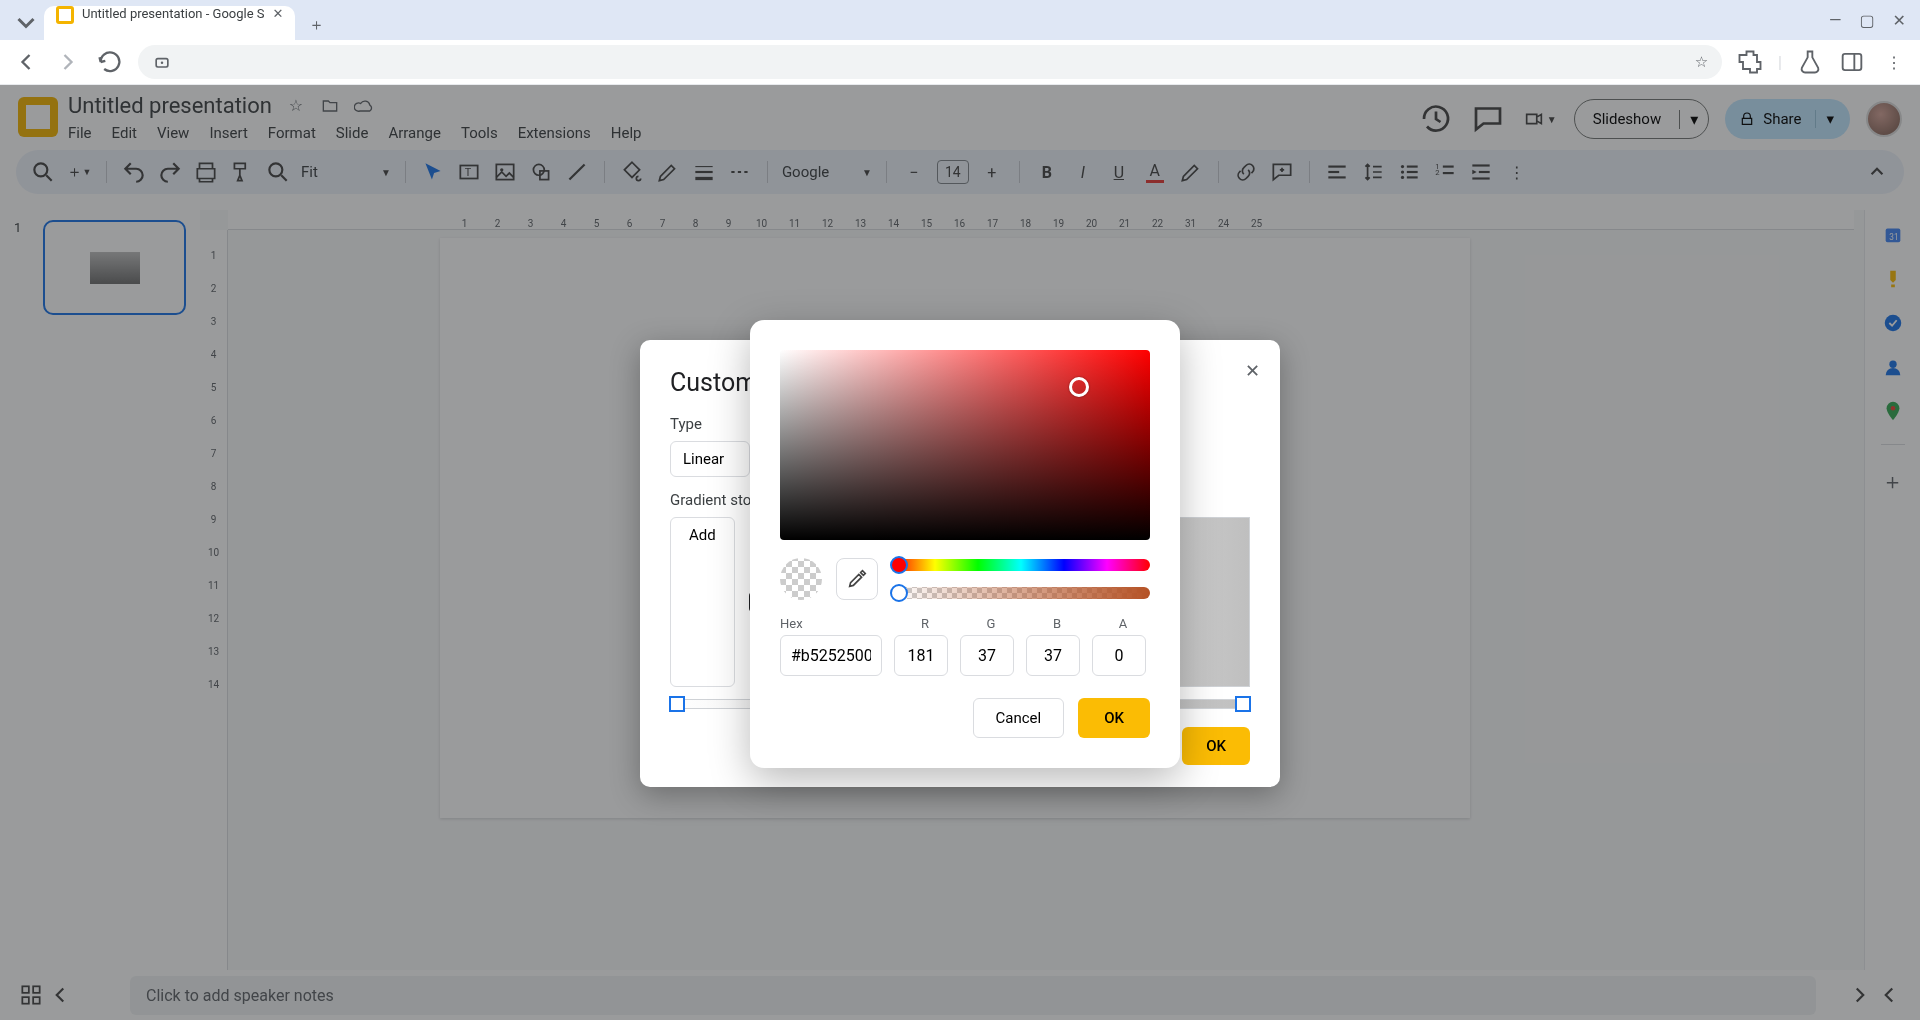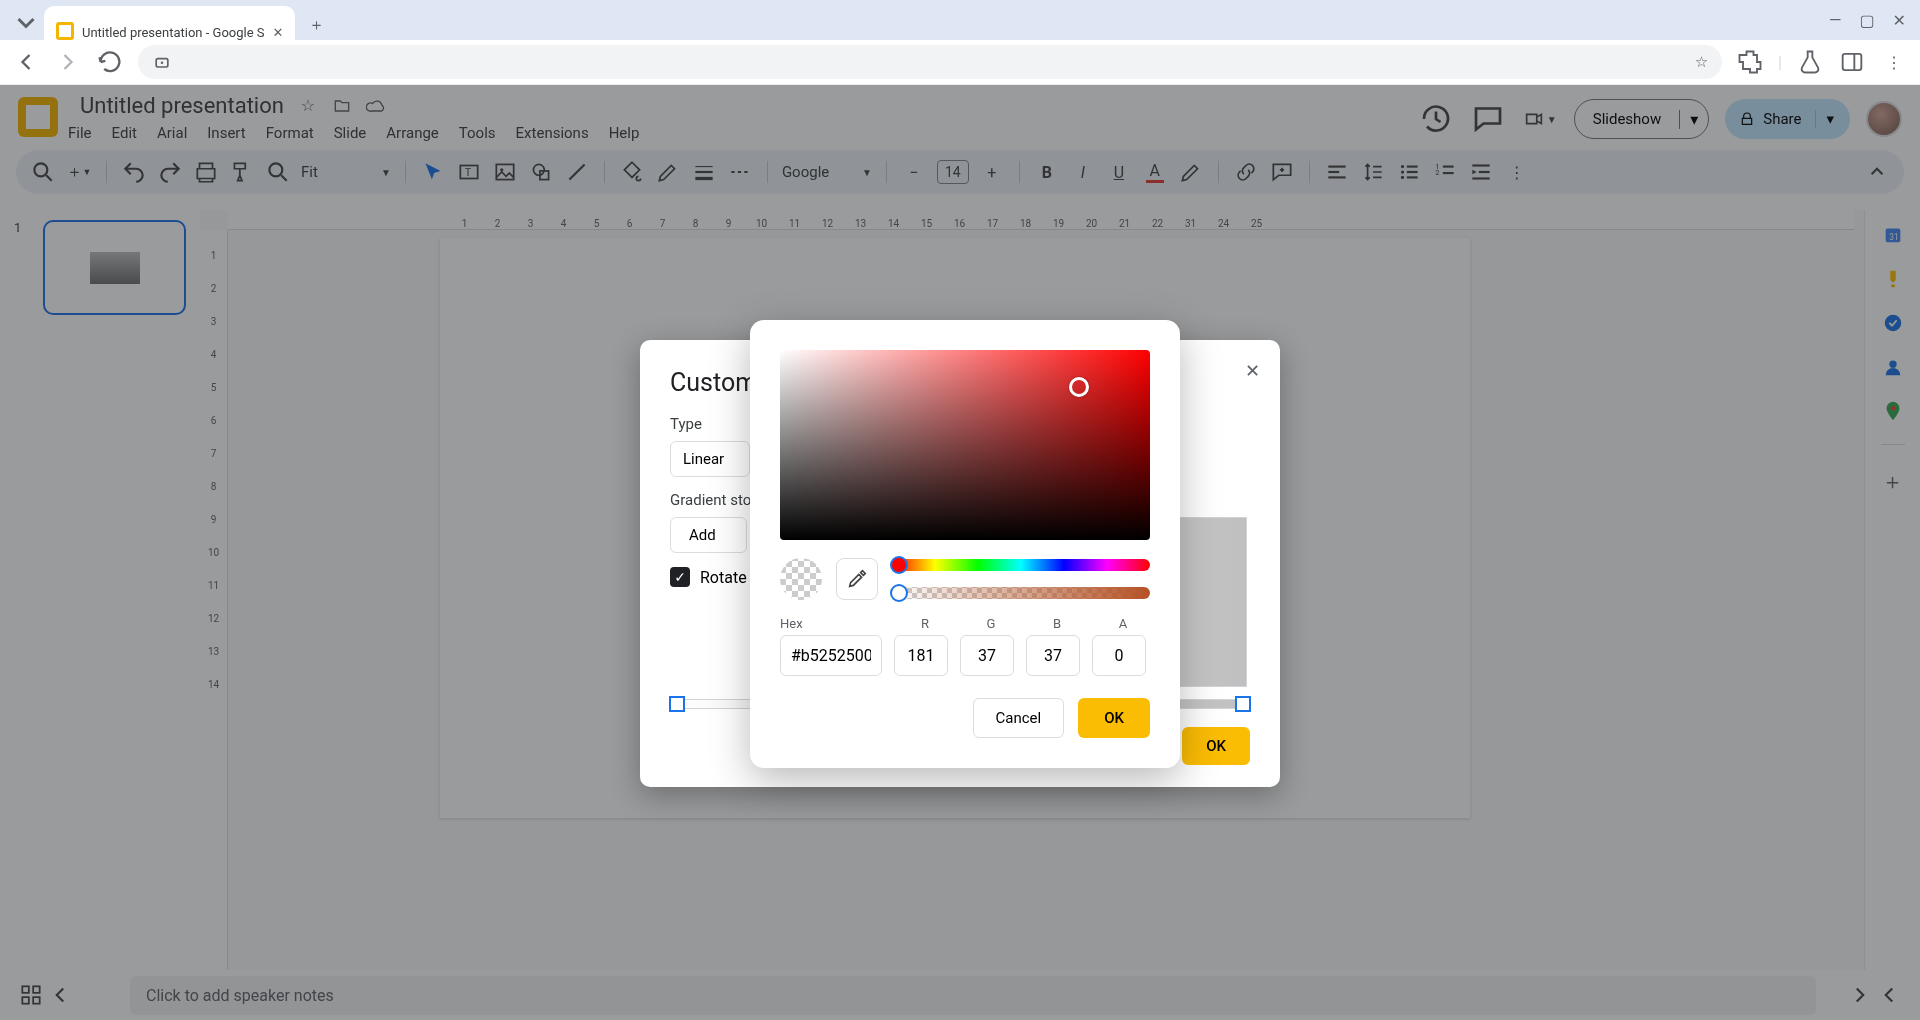--- a/index.html
+++ b/index.html
@@ -2,40 +2,40 @@
 <html><head>
 <meta charset="utf-8">
 <style>
   * { box-sizing: border-box; margin: 0; padding: 0; font-family: 'Google Sans', Roboto, Arial, sans-serif; }
   body { width: 1920px; height: 1020px; overflow: hidden; background: #fff; position: relative; }
 
   
   .browser-chrome { height: 85px; background: #fff; display: flex; flex-direction: column; }
   .tab-strip { height: 40px; background: #dfe7f5; display: flex; align-items: flex-end; padding-left: 8px; }
   .tab-site-controls { width: 36px; height: 36px; display:flex; align-items:center; justify-content:center; color:#5f6368; }
-  .tab { background:#fff; border-radius: 10px 10px 0 0; height: 34px; display:flex; align-items:flex-end; padding: 0 12px; gap:8px; min-width: 240px; color:#3c4043; font-size:13px; }
+  .tab { background:#fff; border-radius: 10px 10px 0 0; height: 34px; display:flex; align-items:flex-start; padding: 0 12px; gap:8px; min-width: 240px; color:#3c4043; font-size:13px; }
   .tab .favicon { width:18px; height:18px; background:#f4b400; border-radius:3px; position:relative; }
   .tab .favicon::after { content:''; position:absolute; inset:3px; background:#fff; }
   .new-tab { width:30px; height:30px; display:flex; align-items:center; justify-content:center; color:#5f6368; margin-left:6px; }
   .win-controls { margin-left:auto; display:flex; gap:18px; padding-right:14px; color:#5f6368; align-items:center; height:40px; }
   .address-row { height:45px; display:flex; align-items:center; padding:0 12px; gap:14px; border-bottom:1px solid #e8eaed; }
   .nav-icon { width:28px; height:28px; display:flex; align-items:center; justify-content:center; color:#5f6368; border-radius:50%; }
   .nav-icon.disabled { color:#b0b4ba; }
   .omnibox { flex:1; height:34px; background:#f1f3f4; border-radius:17px; display:flex; align-items:center; padding:0 14px; gap:10px; color:#3c4043; font-size:15px; }
   .omni-icon { width:20px; height:20px; display:flex; align-items:center; justify-content:center; color:#5f6368; }
   .omni-url .host { color:#202124; }
   .omni-url .path { color:#5f6368; }
   .omni-star { margin-left:auto; color:#5f6368; }
 
   
   .app-header { padding:8px 18px 0 18px; display:flex; align-items:flex-start; gap:10px; }
   .app-logo { width:40px; height:40px; background:#f4b400; border-radius:6px; position:relative; margin-top:4px; }
   .app-logo::after { content:''; position:absolute; left:8px; top:8px; right:8px; bottom:8px; background:#fff; }
   .title-block { flex:1; }
-  .title-row { display:flex; align-items:center; gap:14px;margin-left:12px; }
+  .title-row { display:flex; align-items:center; gap:14px; }
   .doc-title { font-size:22px; color:#3c4043; }
   .title-icon { color:#5f6368; width:20px; height:20px; display:flex; align-items:center; justify-content:center; }
   .menu-row { display:flex; gap:20px; font-size:15px; color:#3c4043; margin-top:6px; }
   .header-actions { display:flex; align-items:center; gap:16px; margin-top:6px; }
   .round-icon { width:36px; height:36px; display:flex; align-items:center; justify-content:center; color:#444; border-radius:50%; }
   .slideshow-pill { border:1px solid #747775; border-radius:22px; height:40px; display:flex; align-items:center; }
   .slideshow-pill .main { padding:0 18px; font-size:15px; }
   .slideshow-pill .drop { border-left:1px solid #747775; padding:0 10px; }
   .share-pill { background:#c2e7ff; border-radius:22px; height:40px; display:flex; align-items:center; gap:8px; padding:0 6px 0 14px; font-size:15px; }
   .share-pill .drop { border-left:1px solid #9ac5dd; padding:0 10px; margin-left:6px; }
@@ -193,21 +193,21 @@
         </span>
       <span class="title-icon">
           <svg viewBox="0 0 24 24">
             <path d="M7 18a5 5 0 1 1 1-9 6 6 0 0 1 11 2 4 4 0 0 1 0 7z" fill="none" stroke="currentColor" stroke-width="1.6"></path>
           </svg>
         </span>
     </div>
     <div class="menu-row">
       <span>File</span>
       <span>Edit</span>
-      <span>Arial</span>
+      <span>View</span>
       <span>Insert</span>
       <span>Format</span>
       <span>Slide</span>
       <span>Arrange</span>
       <span>Tools</span>
       <span>Extensions</span>
       <span>Help</span>
     </div>
   </div>
   <div class="header-actions">
@@ -528,21 +528,21 @@
 <div class="scrim"></div>
 
 <div class="gradient-dialog">
   <span class="close-x">✕</span>
   <h2>Custom gradient</h2>
   <div class="gd-label">Type</div>
   <div class="gd-select">Linear</div>
   <div style="height:14px;"></div>
   <div class="gd-label">Gradient stops</div>
   <div style="display:flex;gap:20px;">
-    <div style="display:flex;flex-direction:column;gap:14px;">
+    <div style="display:flex;flex-direction:row;gap:14px;">
       <div class="gd-btn">Add</div>
       <div style="display:flex;align-items:center;gap:10px;">
         <span class="gd-check">✓</span>
         <span>Rotate</span>
       </div>
     </div>
     <div class="gd-preview"></div>
   </div>
   <div class="gd-stopbar">
     <div class="gd-stop" style="left:-2px;"></div>

